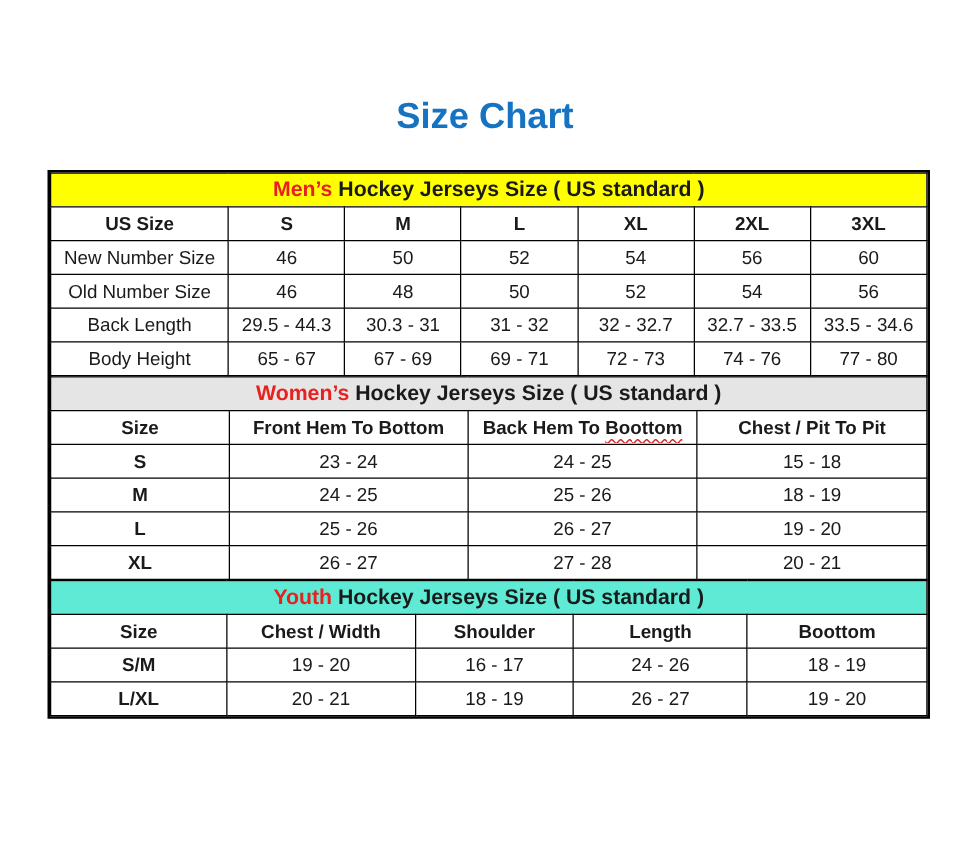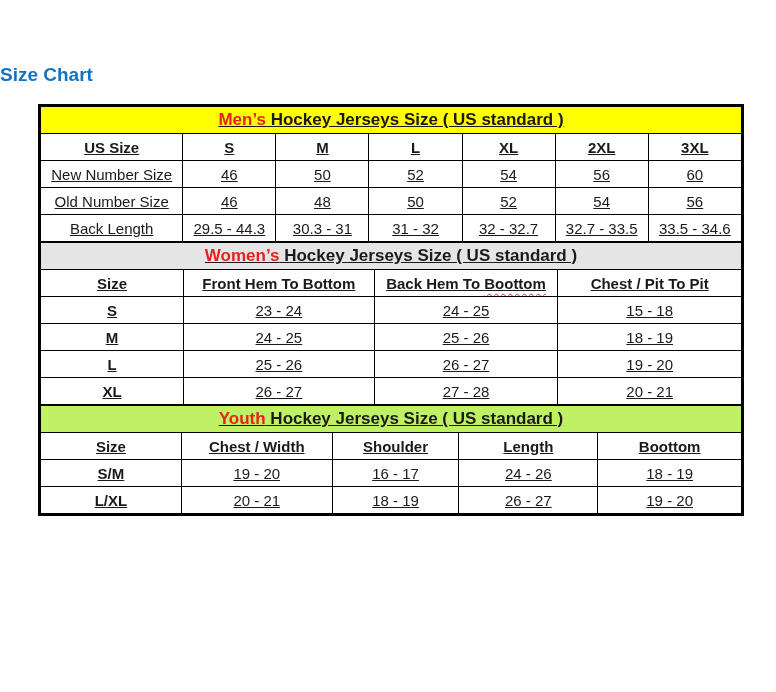--- a/index.html
+++ b/index.html
@@ -9,34 +9,33 @@
   }
   body {
     width: 776px;
     height: 692px;
     font-family: "Liberation Sans", "DejaVu Sans", sans-serif;
     color: #1a1a1a;
     overflow: hidden;
   }
   .page-title {
     margin: 0;
-    padding-top: 58px;
-    text-align: left;
-    font-size: 19px;
+    padding-top: 76px;
+    text-align: center;
+    font-size: 29px;
     line-height: 34px;
     font-weight: bold;
     letter-spacing: 0px;
   }
   .chart-wrap {
     position: absolute;
     left: 38px;
-    top: 104px;
+    top: 136px;
     width: 702px;
     border: 2px solid #000;
-    text-decoration: underline;
   }
   table.size-table {
     width: 100%;
     border-collapse: collapse;
     table-layout: fixed;
     font-size: 15px;
   }
   table.size-table td {
     border: 1px solid #000;
     text-align: center;
@@ -116,20 +115,29 @@
           <td>56</td>
         </tr>
         <tr>
           <td>Back Length</td>
           <td>29.5 - 44.3</td>
           <td>30.3 - 31</td>
           <td>31 - 32</td>
           <td>32 - 32.7</td>
           <td>32.7 - 33.5</td>
           <td>33.5 - 34.6</td>
+        </tr>
+        <tr>
+          <td>Body Height</td>
+          <td>65 - 67</td>
+          <td>67 - 69</td>
+          <td>69 - 71</td>
+          <td>72 - 73</td>
+          <td>74 - 76</td>
+          <td>77 - 80</td>
         </tr>
       </tbody>
     </table>
   <table class="size-table">
       <colgroup>
         <col style="width: 20.4%;">
         <col style="width: 27.2%;">
         <col style="width: 26.2%;">
         <col style="width: 26.2%;">
       </colgroup>
@@ -172,21 +180,21 @@
   <table class="size-table">
       <colgroup>
         <col style="width: 20.1%;">
         <col style="width: 21.5%;">
         <col style="width: 18.1%;">
         <col style="width: 19.8%;">
         <col style="width: 20.5%;">
       </colgroup>
       <tbody>
         <tr>
-          <td colspan="5" class="banner" style="background: #bef264;"><span class="red-word" style="color: rgb(232, 32, 31);">Youth</span> Hockey Jerseys Size ( US standard )</td>
+          <td colspan="5" class="banner" style="background: #5eead4;"><span class="red-word" style="color: rgb(232, 32, 31);">Youth</span> Hockey Jerseys Size ( US standard )</td>
         </tr>
         <tr>
           <td class="head">Size</td>
           <td class="head">Chest / Width</td>
           <td class="head">Shoulder</td>
           <td class="head">Length</td>
           <td class="head">Boottom</td>
         </tr>
         <tr>
           <td class="head">S/M</td>

